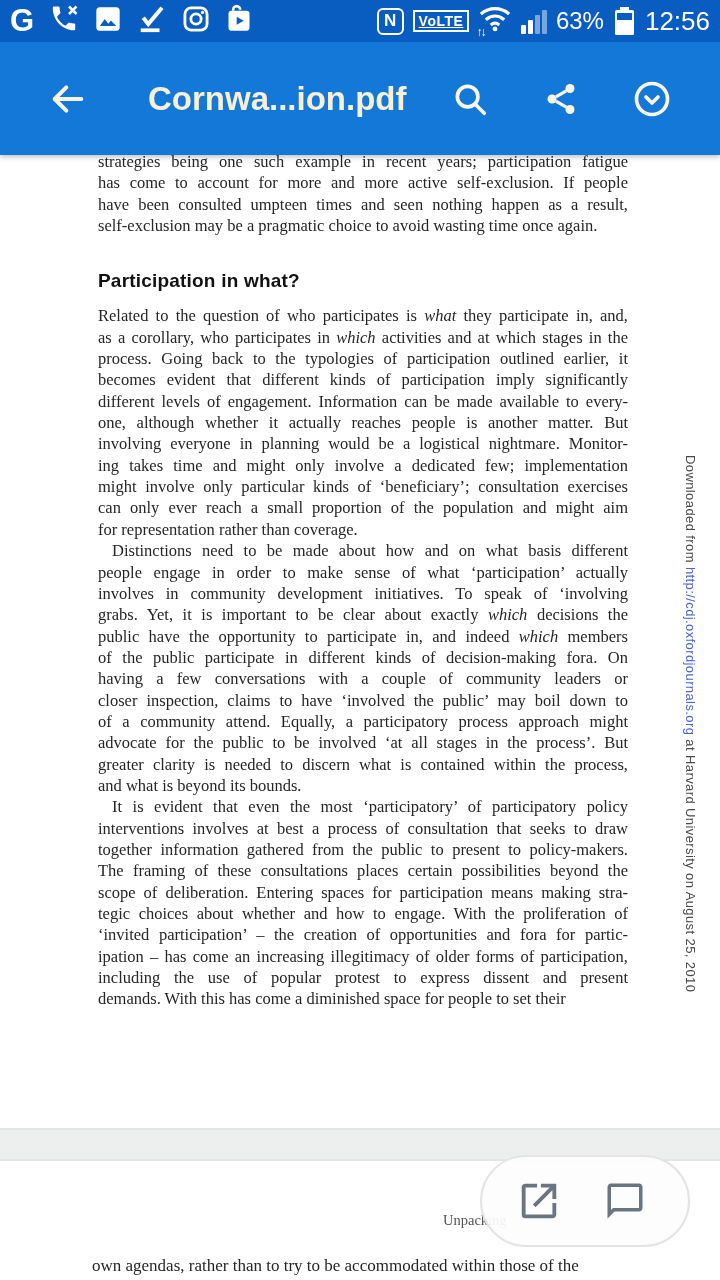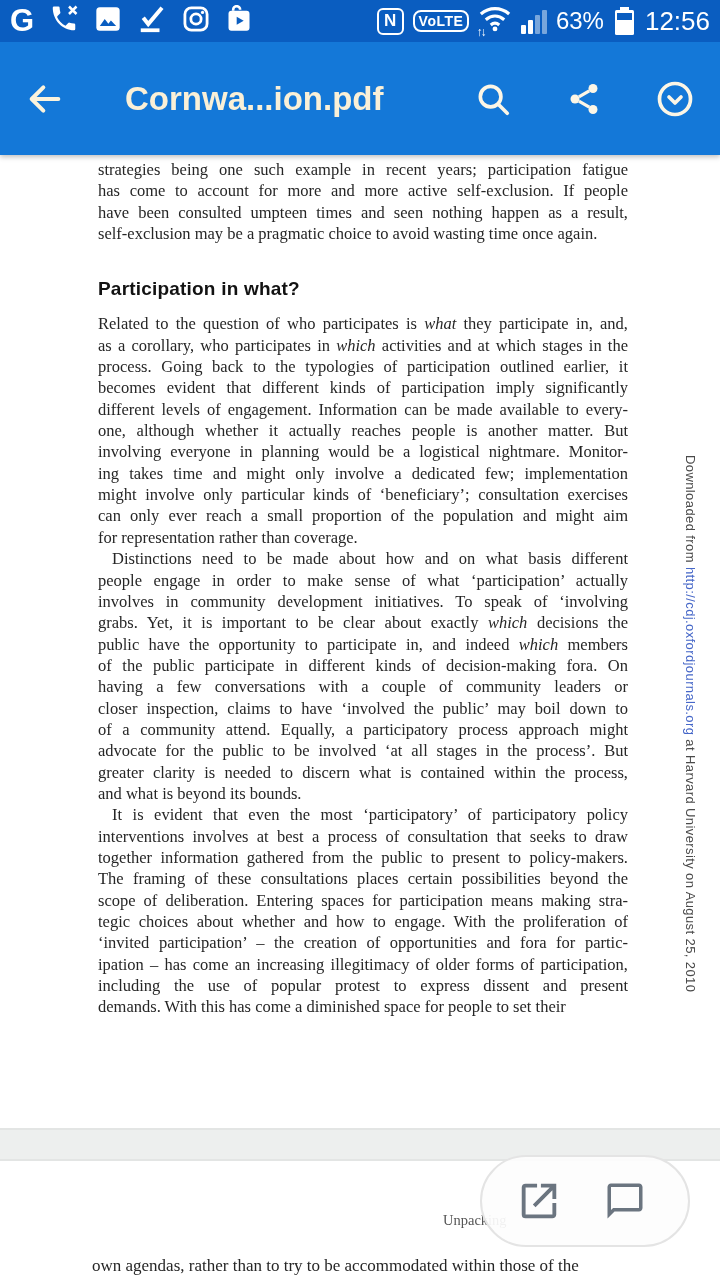--- a/index.html
+++ b/index.html
@@ -20,56 +20,56 @@
   .sb-left { display:flex; align-items:center; gap:15px; }
   .sb-right { margin-left:auto; display:flex; align-items:center; gap:9px; }
   .sb-g { font-size:31px; font-weight:700; line-height:1; margin-top:-2px; }
   .sb-ico { display:block; }
   .nfc-box {
     width:27px; height:27px; border:2.5px solid #fff; border-radius:6px;
     display:flex; align-items:center; justify-content:center;
     font-weight:700; font-size:17px;
   }
   .volte-box {
-    border:2.5px solid #fff; border-radius:8px; padding:1px 4px;
-    font-weight:700; font-size:14px; letter-spacing:0.5px; line-height:1.2;
+    border:2.5px solid #fff; border-radius:0; padding:1px 4px;
+    font-weight:700; font-size:14px; letter-spacing:0.5px; line-height:1.2;text-decoration:underline;
   }
   .wifi-wrap { position:relative; width:34px; height:30px; }
   .wifi-arrows { position:absolute; left:-2px; bottom:-3px; font-size:12px; font-weight:700; letter-spacing:-2px; }
   .sigbars { display:flex; align-items:flex-end; gap:2.5px; height:26px; }
   .sigbars i { display:block; width:4.5px; border-radius:1px; }
   .sigbars .b1 { height:9px;  background:#fff; }
   .sigbars .b2 { height:14px; background:#fff; }
   .sigbars .b3 { height:19px; background:rgba(255,255,255,.45); }
   .sigbars .b4 { height:24px; background:rgba(255,255,255,.45); }
   .sb-pct { font-size:24px; font-weight:400; }
   .battery { position:relative; width:19px; height:28px; margin:0 2px; }
   .battery .tip { position:absolute; top:0; left:5px; width:9px; height:3px; background:#fff; }
   .battery .body { position:absolute; top:3px; left:0; width:19px; height:25px; background:#fff; border-radius:1.5px; }
   .battery .gap { position:absolute; top:6px; left:2px; width:15px; height:7px; background:#0a5dc0; }
   .sb-time { font-size:26px; font-weight:400; }
 
   
   .app-bar {
     position:relative; z-index:5;
     height:113px; background:#1478d8;
-    display:flex; align-items:center; padding:0 23px;
+    display:flex; align-items:center; padding:0 46px;
     box-shadow:0 2px 5px rgba(0,0,0,.25);
   }
   .ab-title {
     font-family:"Liberation Sans", sans-serif;
     font-size:33px; font-weight:700; color:#faf0d7;
     margin-left:58px; margin-right:auto; white-space:nowrap;
   }
   .ab-ic { display:flex; align-items:center; justify-content:center; width:44px; height:44px; }
   .ab-icons { display:flex; align-items:center; gap:47px; }
 
   
   .doc { position:absolute; top:155px; left:0; right:0; bottom:0; background:#fff; overflow:hidden; }
-  .pagecol { position:absolute; left:98px; top:16px; width:530px; color:#262626; }
+  .pagecol { position:absolute; left:98px; top:8px; width:530px; color:#262626; }
   .pline {
     font-size:16.5px; line-height:21.35px;
     text-align:justify; text-align-last:justify;
     white-space:normal;
   }
   .pline.last { text-align-last:left; }
   .pline.ind  { text-indent:14px; }
   .para-intro { margin-top:-12px; }
   .doc-heading {
     margin-top:33px; margin-bottom:12px;

